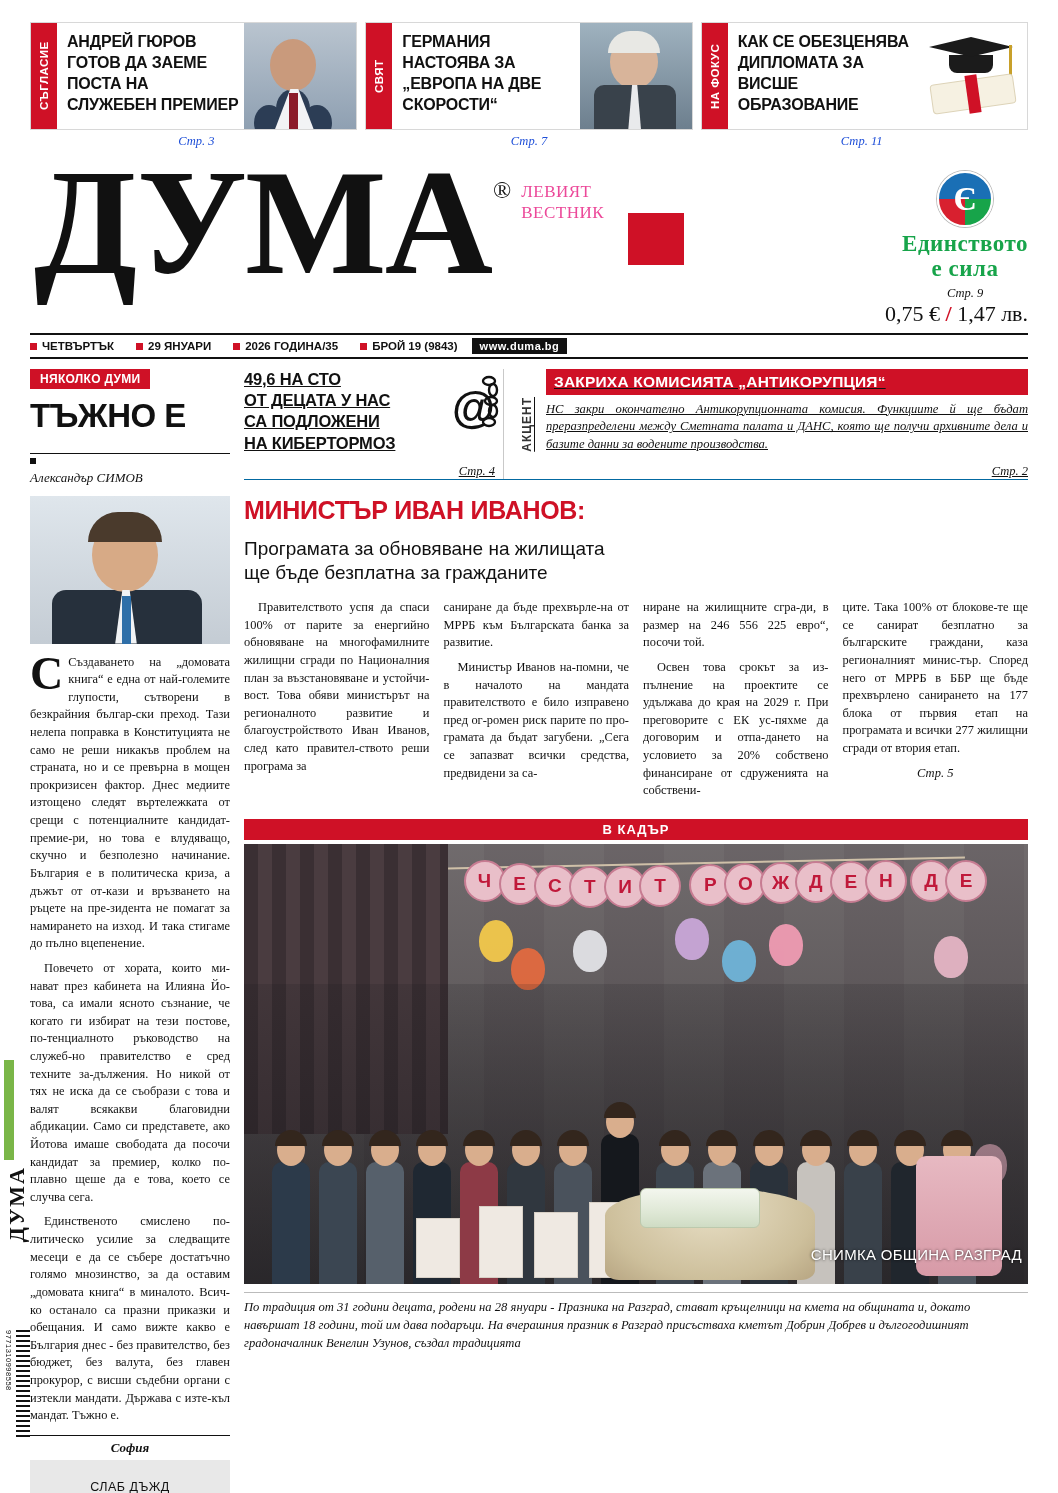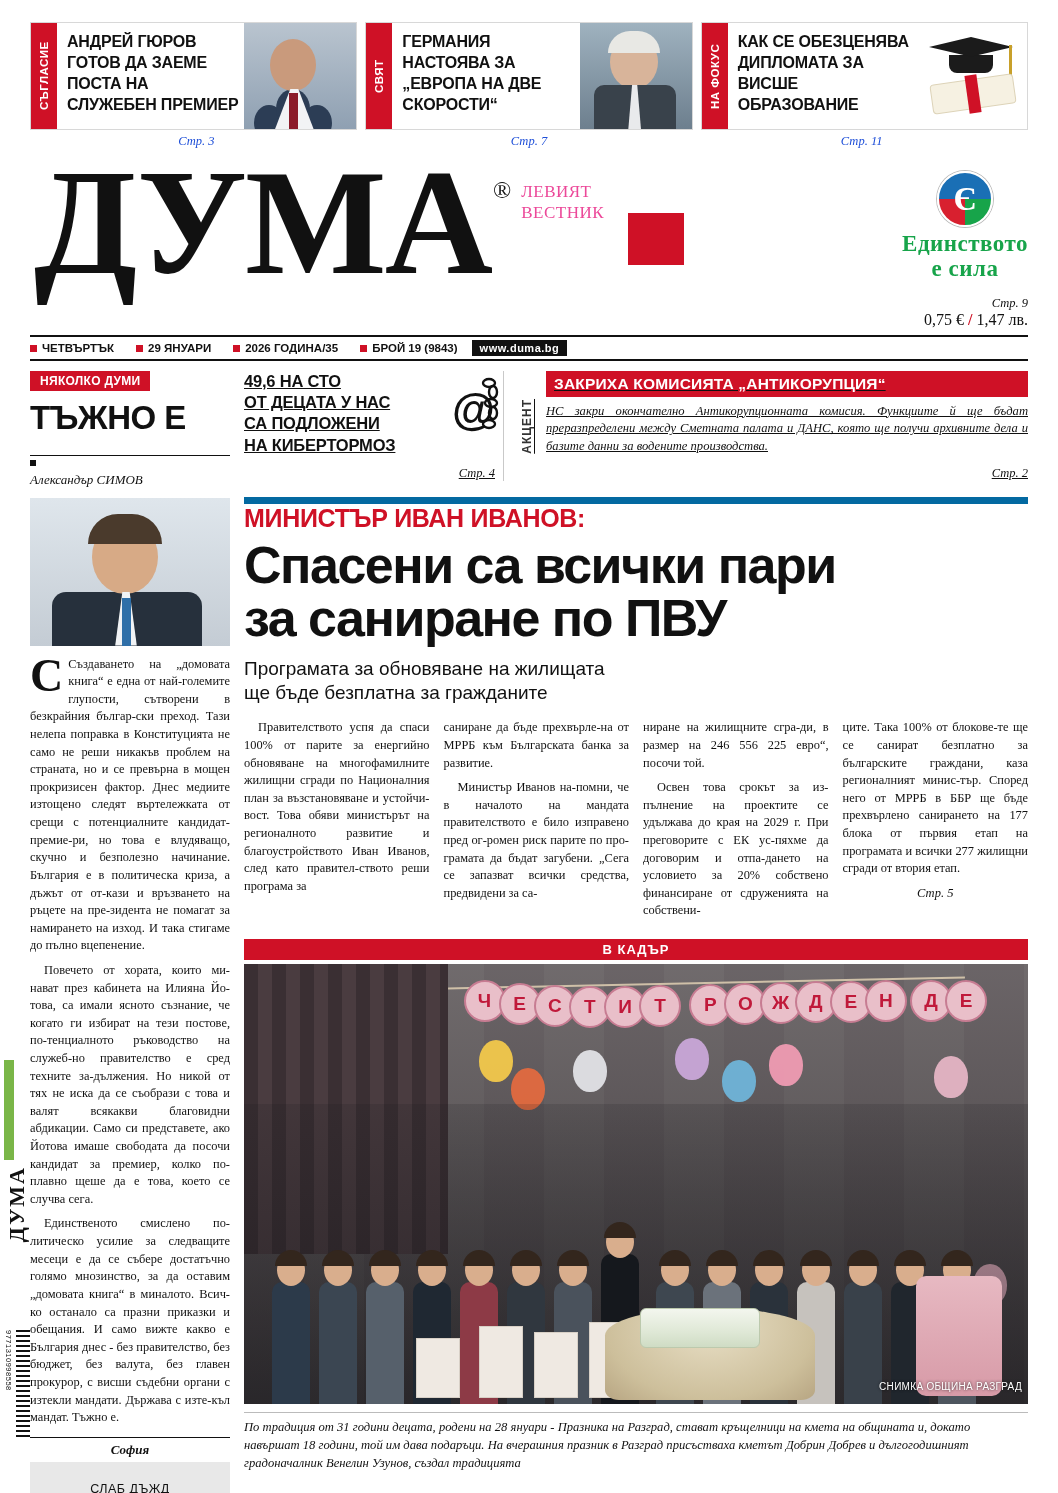--- a/index.html
+++ b/index.html
@@ -191,21 +191,21 @@
   .unity {
     font-family: "Liberation Serif", serif;
     font-weight: bold;
     font-size: 23px;
     color: #17a44a;
     line-height: 1.1;
     margin-top: 4px;
     letter-spacing: .5px;
   }
   .unity .l2 { display: block; }
-  .pg9 { font-style: italic; font-size: 12.5px; margin-top: 14px; text-align: right; }
+  .pg9 { font-style: italic; font-size: 12.5px; margin-top: 4px; text-align: center; }
 
   
   .datebar {
     margin: 6px 30px 0 30px;
     border-top: 2px solid #111;
     border-bottom: 2px solid #111;
     display: flex;
     align-items: center;
     padding: 3px 0;
     font-family: "Liberation Sans", sans-serif;
@@ -352,21 +352,21 @@
   }
   .accent-body {
     font-style: italic;
     font-size: 12.6px;
     line-height: 1.42;
     text-align: justify;
     margin-top: 6px;
   }
 
   
-  .lead { margin-top: 16px; border-top: 7px solid #0369a1; padding-top: 0; }
+  .lead { margin-top: 0; border-top: 1px solid #0369a1; padding-top: 16px; }
   .kicker {
     font-family: "Liberation Sans", sans-serif;
     font-weight: bold;
     font-size: 25px;
     color: #cf1126;
     letter-spacing: -.3px;
   }
   .headline {
     font-family: "Liberation Sans", sans-serif;
     font-weight: bold;
@@ -472,23 +472,23 @@
   .photo .case {
     position: absolute; right: 26px; bottom: 8px; width: 86px; height: 120px;
     background: linear-gradient(180deg,#e7b9c2,#d79aa7);
     border-radius: 10px;
   }
   .photo .bag {
     position: absolute; bottom: 6px; width: 44px; height: 60px;
     background: #efe9e2; border: 1px solid #d8d0c6;
   }
   .photo .credit {
-    position: absolute; right: 6px; bottom: 12px;
-    font-family: "Liberation Sans", sans-serif;
-    font-size: 10px; color: #fff; letter-spacing: .3px;
+    position: absolute; right: 6px; bottom: 21px;
+    font-family: "Liberation Sans", sans-serif;
+    font-size: 15px; color: #fff; letter-spacing: .3px;
     text-shadow: 0 0 3px rgba(0,0,0,.8);
   }
   .caption {
     margin-top: 8px;
     font-style: italic;
     font-size: 12.6px;
     line-height: 1.42;
     border-top: 1px solid #bbb;
     padding-top: 6px;
   }
@@ -610,21 +610,21 @@
     <div class="emblem"></div>
     <div class="unity">
       <span>Единството</span>
       <span class="l2">е сила</span>
     </div>
     <div class="pg9">Стр. 9</div>
   </div>
 </div>
 
 <div class="pricerow">
-  <div style="font-size:16px;">
+  <div style="font-size:22px;">
     <span>0,75 €</span>
     <span style="color:#cf1126;font-weight:bold;">/</span>
     <span>1,47 лв.</span>
   </div>
 </div>
 
 <div class="datebar">
   <div class="items">
     <span><i class="dot"></i><span>ЧЕТВЪРТЪК</span></span>
     <span><i class="dot"></i><span>29 ЯНУАРИ</span></span>
@@ -704,24 +704,20 @@
         <div class="accent-main">
           <div class="accent-head">ЗАКРИХА КОМИСИЯТА „АНТИКОРУПЦИЯ“</div>
           <div class="accent-body">НС закри окончателно Антикорупционната комисия. Функциите й ще бъдат преразпределени между Сметната палата и ДАНС, която ще получи архивните дела и базите данни за водените производства.</div>
           <div class="pg-it">Стр. 2</div>
         </div>
       </div>
     </div>
 
     <div class="lead">
       <div class="kicker">МИНИСТЪР ИВАН ИВАНОВ:</div>
-      <div class="headline">
-        <div>Спасени са всички пари</div>
-        <div>за саниране по ПВУ</div>
-      </div>
       <div class="subhead">
         <div>Програмата за обновяване на жилищата</div>
         <div>ще бъде безплатна за гражданите</div>
       </div>
 
       <div class="lead-cols">
         <div>
           <p class="first">Правителството успя да спаси 100% от парите за енергийно обновяване на многофамилните жилищни сгради по Националния план за възстановяване и устойчи-вост. Това обяви министърът на регионалното развитие и благоустройството Иван Иванов, след като правител-ството реши програма за</p>
         </div>
         <div>

